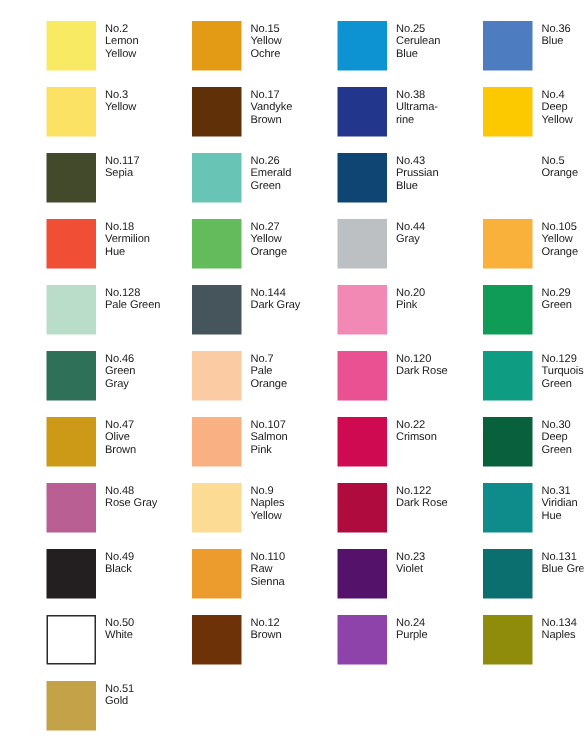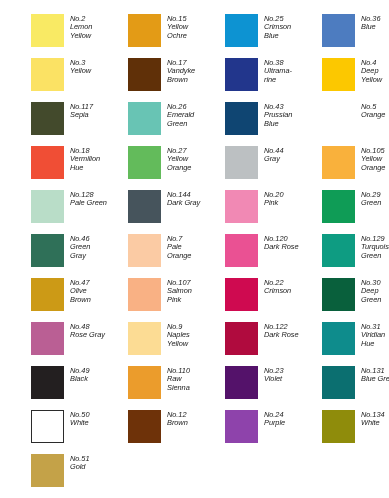--- a/index.html
+++ b/index.html
@@ -13,21 +13,20 @@
     background: #ffffff;
     font-family: "Liberation Sans", sans-serif;
     overflow: hidden;
   }
   #chart {
     position: relative;
     width: 389px;
     height: 498px;
     box-sizing: border-box;
     padding: 14px 0 0 0;
-    font-style: italic;
   }
   .grid {
     display: grid;
     grid-template-columns: repeat(4, 97px);
     grid-auto-rows: 44px;
     margin-left: 31px;
   }
   .cell {
     display: flex;
     align-items: flex-start;
@@ -64,21 +63,21 @@
       </div>
       <div class="cell">
         <div class="swatch" style="background-color: rgb(227, 155, 22);"></div>
         <div class="label">No.15
 Yellow
 Ochre</div>
       </div>
       <div class="cell">
         <div class="swatch" style="background-color: rgb(13, 147, 210);"></div>
         <div class="label">No.25
-Crimson
+Cerulean
 Blue</div>
       </div>
       <div class="cell">
         <div class="swatch" style="background-color: rgb(77, 124, 192);"></div>
         <div class="label">No.36
 Blue</div>
       </div>
       <div class="cell">
         <div class="swatch" style="background-color: rgb(251, 226, 100);"></div>
         <div class="label">No.3
@@ -267,21 +266,21 @@
 Brown</div>
       </div>
       <div class="cell">
         <div class="swatch" style="background-color: rgb(142, 67, 171);"></div>
         <div class="label">No.24
 Purple</div>
       </div>
       <div class="cell">
         <div class="swatch" style="background-color: rgb(143, 140, 11);"></div>
         <div class="label">No.134
-White</div>
+Naples</div>
       </div>
       <div class="cell">
         <div class="swatch" style="background-color: rgb(196, 162, 72);"></div>
         <div class="label">No.51
 Gold</div>
       </div>
     </div>
 </div>
 
 </body></html>

